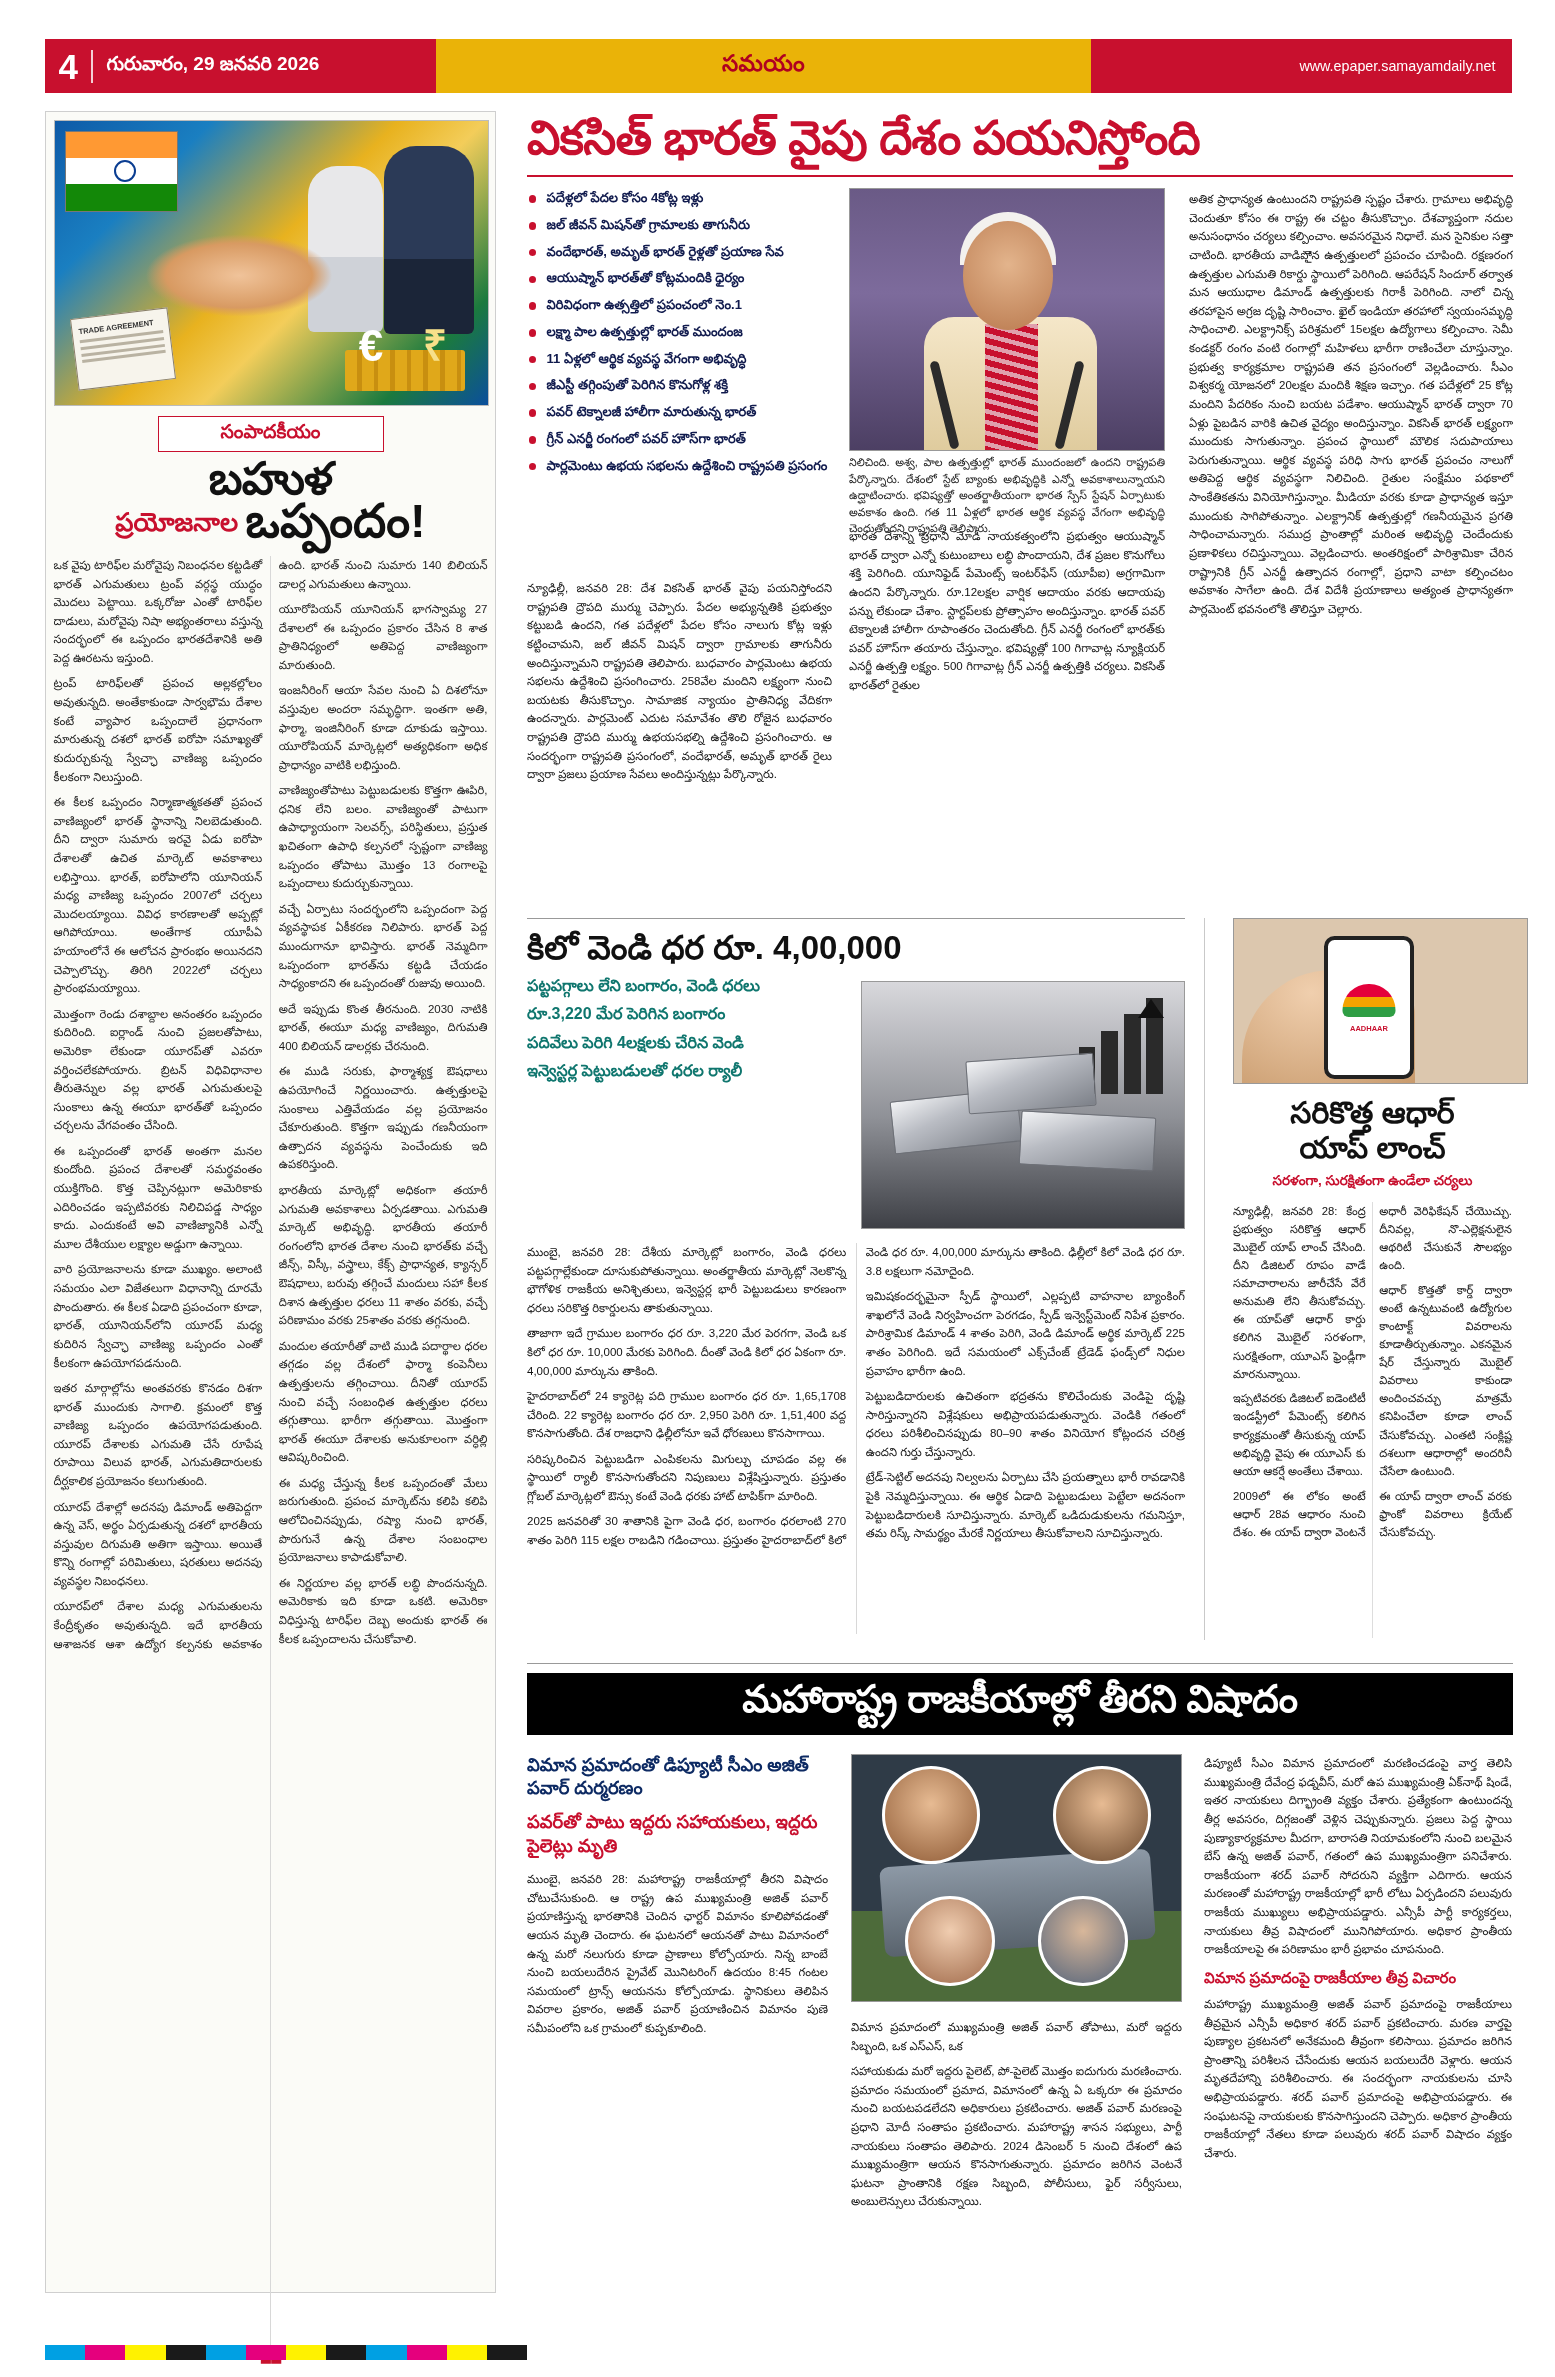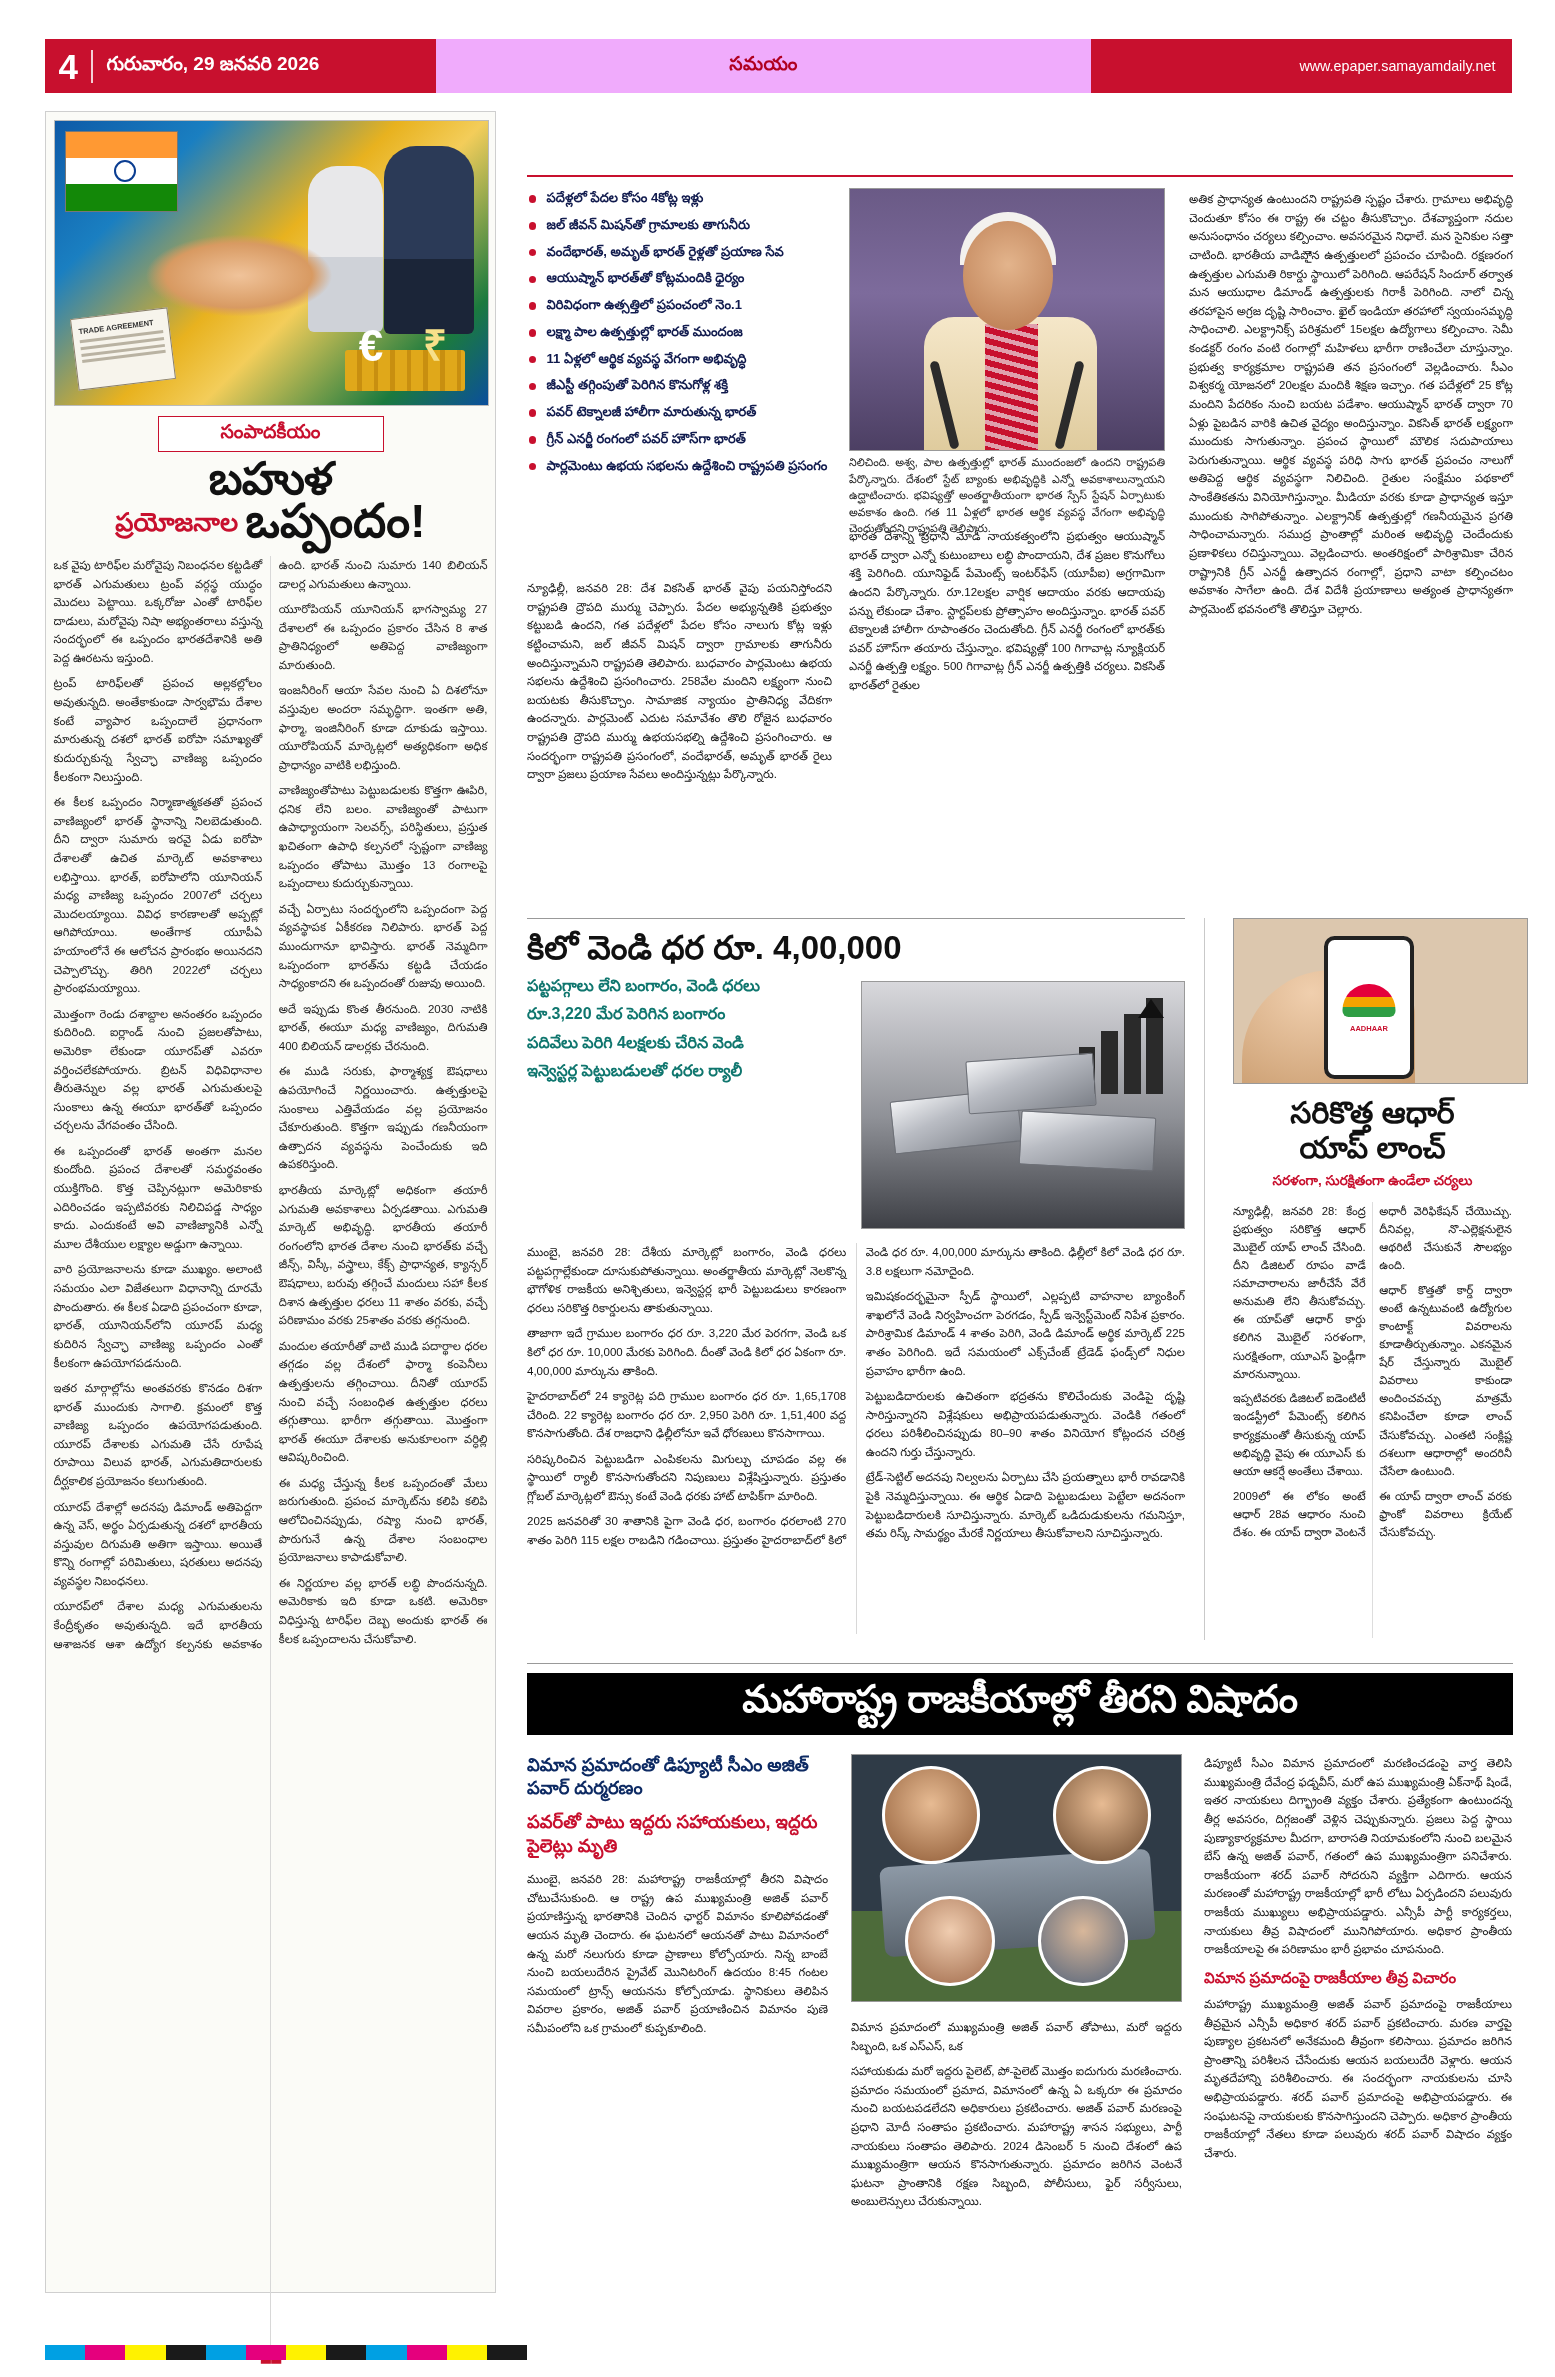--- a/index.html
+++ b/index.html
@@ -32,23 +32,23 @@
     padding: 0 16.6px 0 13.5px;
     min-width: 391px;
   }
   .mh-pageno {
     font-size: 35px; font-weight: bold; line-height: 1;
     padding-right: 13.5px;
   }
   .mh-sep { width:1.5px; background:#ffffff; opacity:.8; height:33px; margin-right:13.5px; }
   .mh-date { font-size: 19px; font-weight: bold; }
   .mh-center {
-    background: #f0abfc; color: #b00020; flex: 1;
+    background: #eab308; color: #b00020; flex: 1;
     display: flex; align-items: center; justify-content: center;
-    font-size: 19px; font-weight: bold; letter-spacing: 0.4px;
+    font-size: 23px; font-weight: bold; letter-spacing: 0.4px;
   }
   .mh-right {
     background: #c8102e; color: #fff;
     display: flex; align-items: center; justify-content: flex-end;
     padding: 0 16.6px; min-width: 421px;
     font-size: 14.3px;
   }
   .body-text {
     font-size: 11.5px; line-height: 1.62; text-align: justify; color:#1a1a1a;
   }
@@ -410,20 +410,21 @@
         <p>అదే ఇప్పుడు కొంత తీరనుంది. 2030 నాటికి భారత్, ఈయూ మధ్య వాణిజ్యం, దిగుమతి 400 బిలియన్ డాలర్లకు చేరనుంది.</p>
         <p>ఈ ముడి సరుకు, ఫార్మాశ్యక్త ఔషధాలు ఉపయోగించే నిర్ణయించారు. ఉత్పత్తులపై సుంకాలు ఎత్తివేయడం వల్ల ప్రయోజనం చేకూరుతుంది. కొత్తగా ఇప్పుడు గణనీయంగా ఉత్పాదన వ్యవస్థను పెంచేందుకు ఇది ఉపకరిస్తుంది.</p>
         <p>భారతీయ మార్కెట్లో అధికంగా తయారీ ఎగుమతి అవకాశాలు ఏర్పడతాయి. ఎగుమతి మార్కెట్ అభివృద్ధి. భారతీయ తయారీ రంగంలోని భారత దేశాల నుంచి భారత్‌కు వచ్చే జీన్స్, విస్కీ, వస్త్రాలు, కేక్స్ ప్రాధాన్యత, క్యాన్సర్ ఔషధాలు, బరువు తగ్గించే మందులు సహా కీలక దిశాన ఉత్పత్తుల ధరలు 11 శాతం వరకు, వచ్చే పరిణామం వరకు 25శాతం వరకు తగ్గనుంది.</p>
         <p>మందుల తయారీతో వాటి ముడి పదార్థాల ధరల తగ్గడం వల్ల దేశంలో ఫార్మా కంపెనీలు ఉత్పత్తులను తగ్గించాయి. దీనితో యూరప్ నుంచి వచ్చే సంబంధిత ఉత్పత్తుల ధరలు తగ్గుతాయి. భారీగా తగ్గుతాయి. మొత్తంగా భారత్ ఈయూ దేశాలకు అనుకూలంగా వర్ధిల్లి ఆవిష్కరించింది.</p>
         <p>ఈ మధ్య చేస్తున్న కీలక ఒప్పందంతో మేలు జరుగుతుంది. ప్రపంచ మార్కెట్‌ను కలిపి కలిపి ఆలోచించినప్పుడు, రష్యా నుంచి భారత్, పొరుగునే ఉన్న దేశాల సంబంధాల ప్రయోజనాలు కాపాడుకోవాలి.</p>
         <p>ఈ నిర్ణయాల వల్ల భారత్ లబ్ధి పొందనున్నది. అమెరికాకు ఇది కూడా ఒకటి. అమెరికా విధిస్తున్న టారిఫ్‌ల దెబ్బ అందుకు భారత్ ఈ కీలక ఒప్పందాలను చేసుకోవాలి.</p>
       </div>
     <div class="ed-quote">❝</div>
   </div>
 
+  <div class="main-head">వికసిత్ భారత్ వైపు దేశం పయనిస్తోంది</div>
   <div class="head-underline"></div>
 
   <div class="bullets">
     <ul id="bullet-list">
         <li>పదేళ్లలో పేదల కోసం 4కోట్ల ఇళ్లు</li>
         <li>జల్ జీవన్ మిషన్‌తో గ్రామాలకు తాగునీరు</li>
         <li>వందేభారత్, అమృత్ భారత్ రైళ్లతో ప్రయాణ సేవ</li>
         <li>ఆయుష్మాన్ భారత్‌తో కోట్లమందికి ధైర్యం</li>
         <li>విరివిధంగా ఉత్సత్తిలో ప్రపంచంలో నెం.1</li>
         <li>లక్ష్మా పాల ఉత్పత్తుల్లో భారత్ ముందంజ</li>

